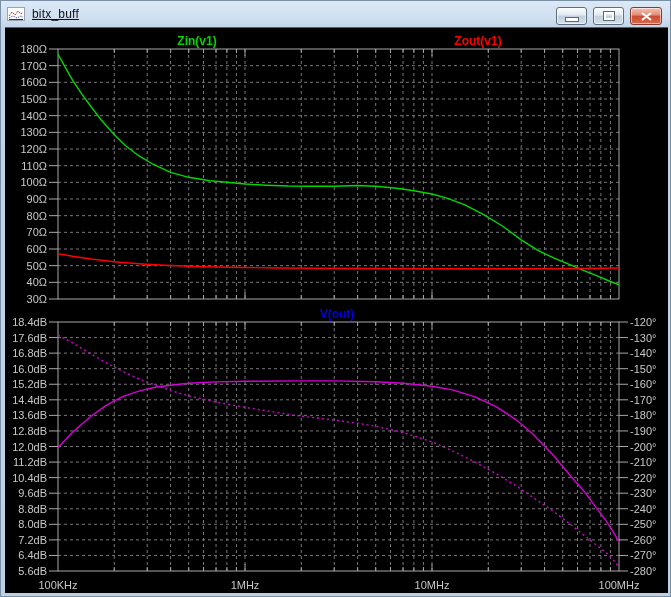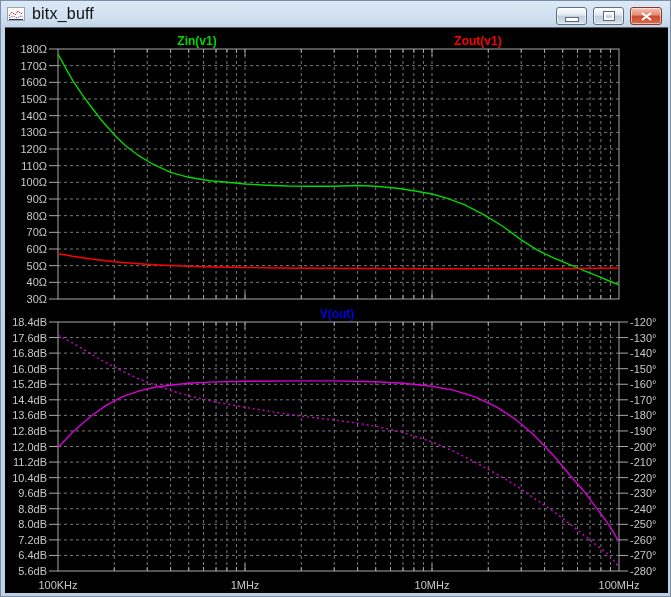--- a/index.html
+++ b/index.html
@@ -11,21 +11,21 @@
     border:1px solid #7a8ea6;
     font-family:"Liberation Sans",sans-serif;
     overflow:hidden;
   }
   .titlebar{
     position:absolute;left:0;top:0;right:0;height:26px;
     display:flex;align-items:center;
     padding-left:6px;
   }
   .app-icon{width:20px;height:16px;margin-right:5px;display:flex;align-items:center;}
-  .title-text{font-size:16px;color:#111;letter-spacing:0.2px;}
+  .title-text{font-size:12px;color:#111;letter-spacing:0.2px;text-decoration:underline;}
   .winbtns{margin-left:auto;display:flex;gap:6px;margin-right:8px;margin-top:4px;}
   .wbtn{
     width:31px;height:18px;border-radius:3px;
     border:1px solid #5e6f80;
     box-sizing:border-box;
     display:flex;align-items:center;justify-content:center;
     background:linear-gradient(180deg,#ffffff,#dfe9f2 45%,#c1d0df 50%,#d3dfe9);
     box-shadow:inset 0 0 0 1px rgba(255,255,255,0.55);
     cursor:default;
   }

